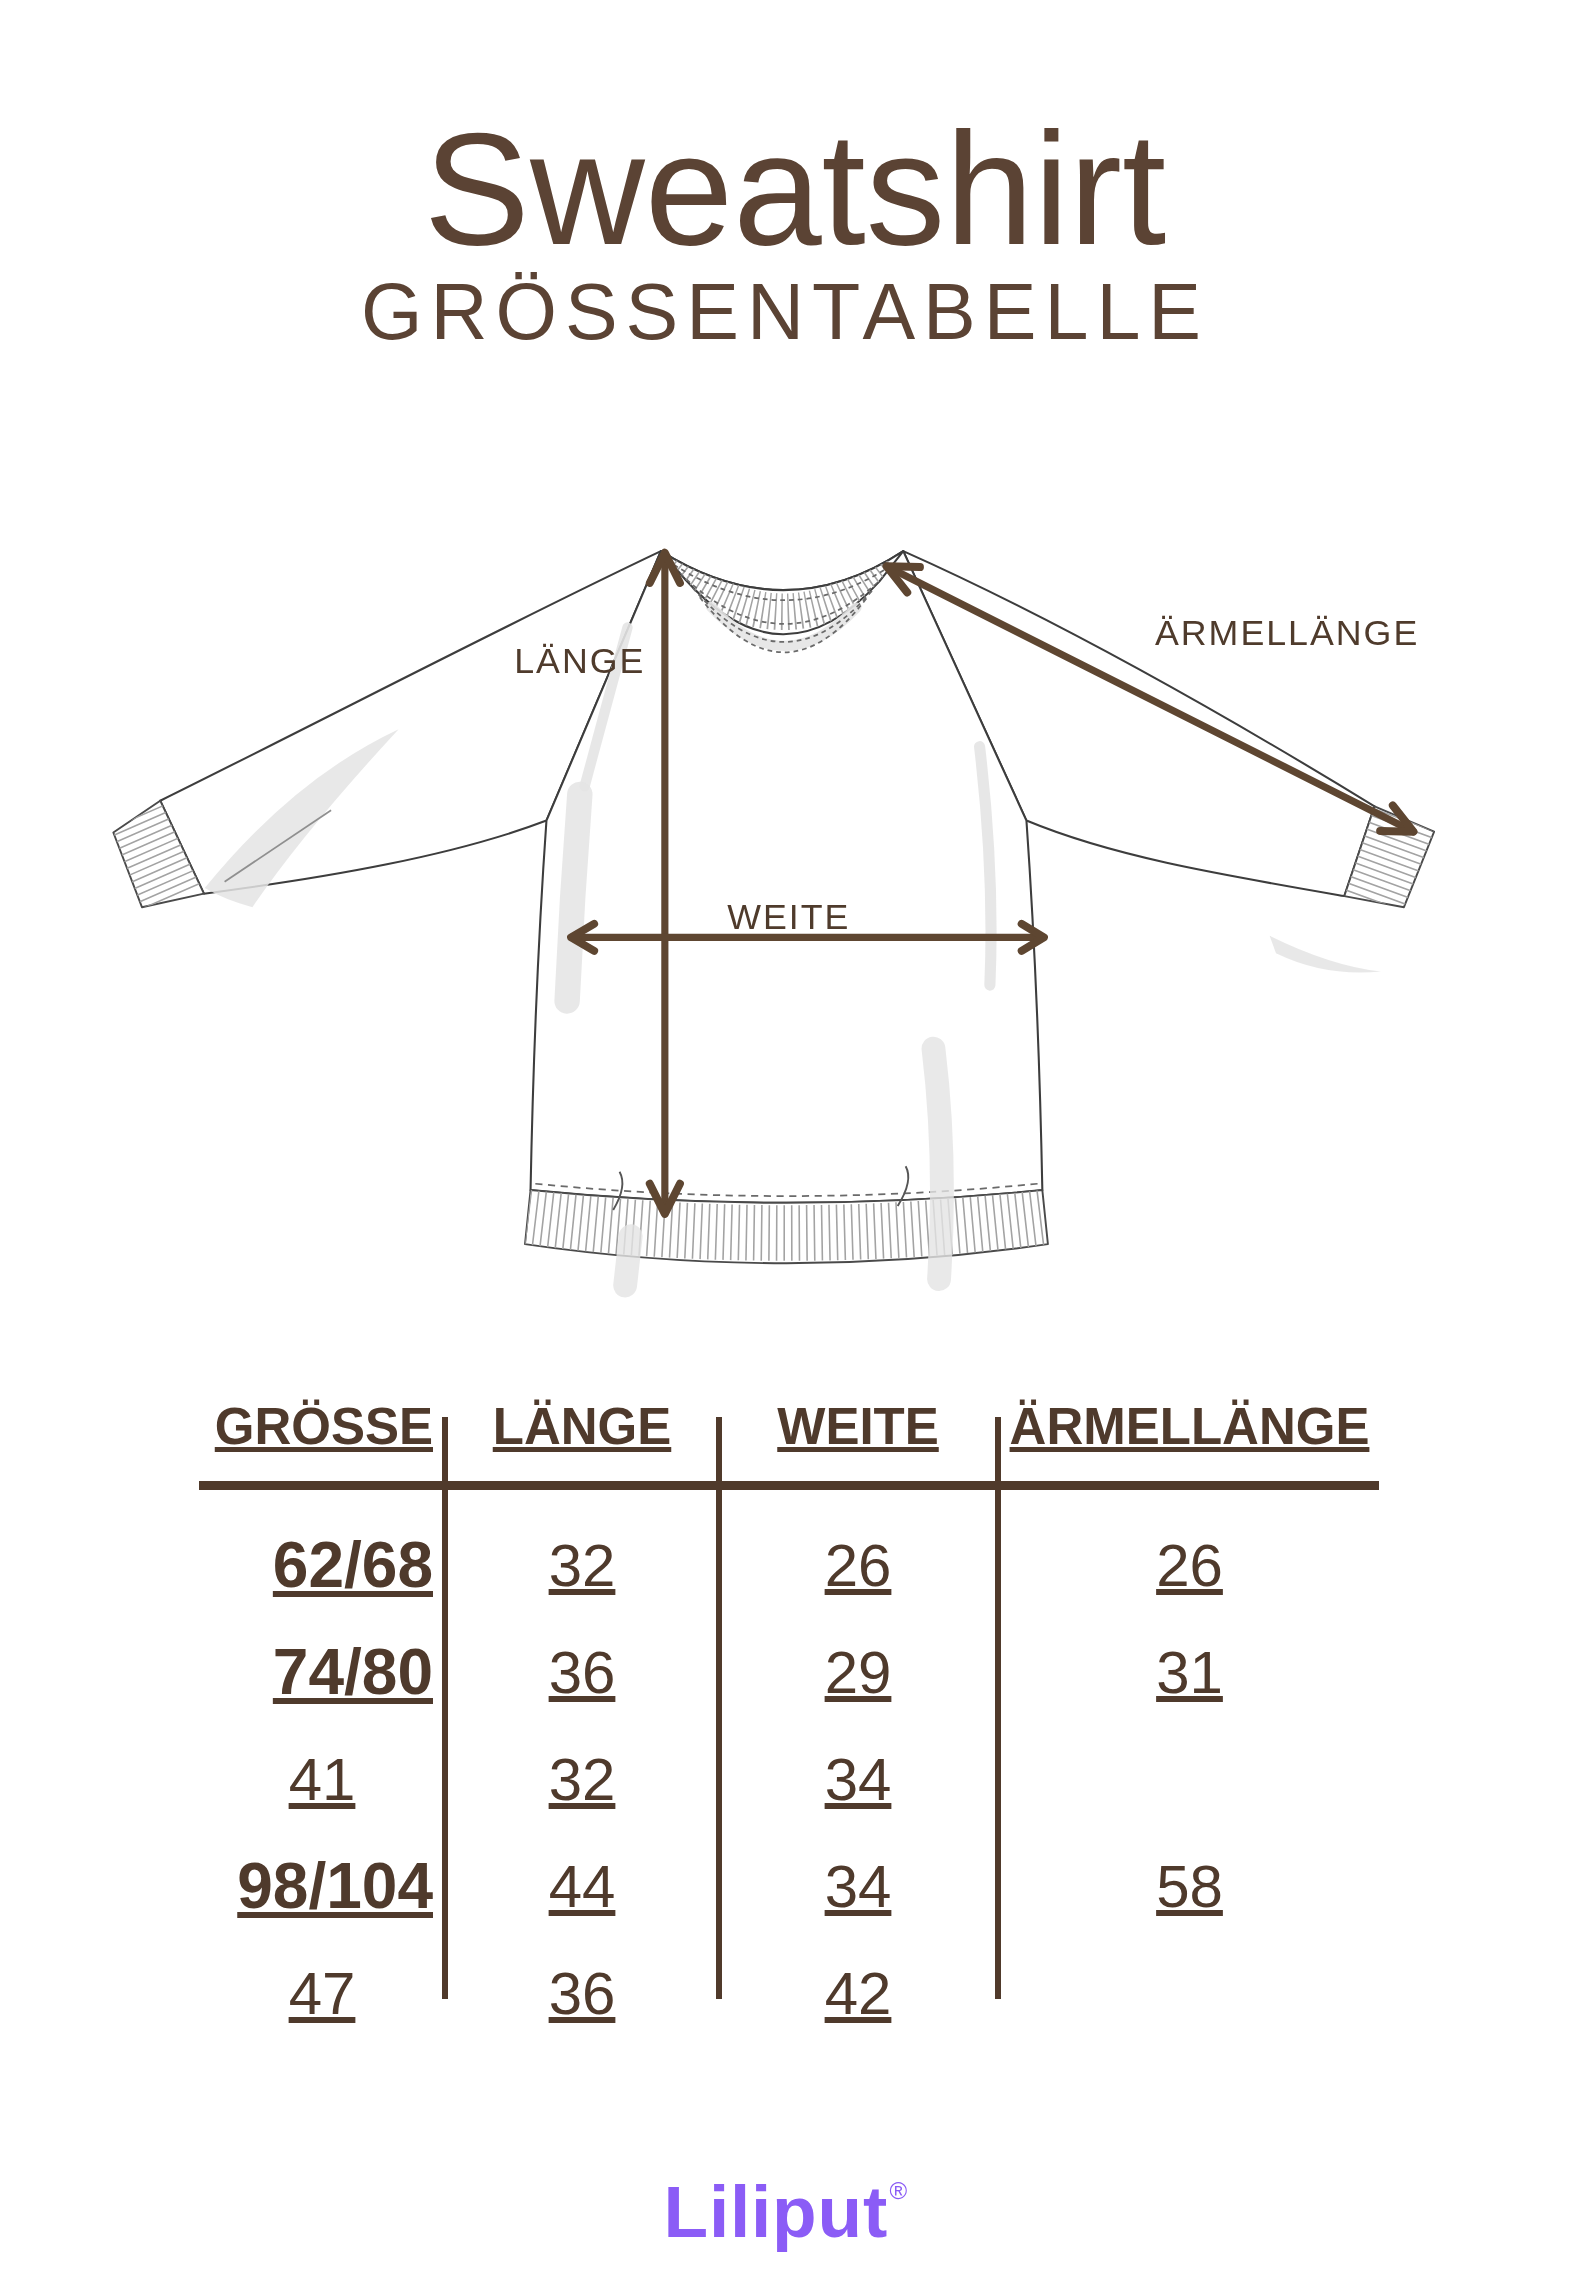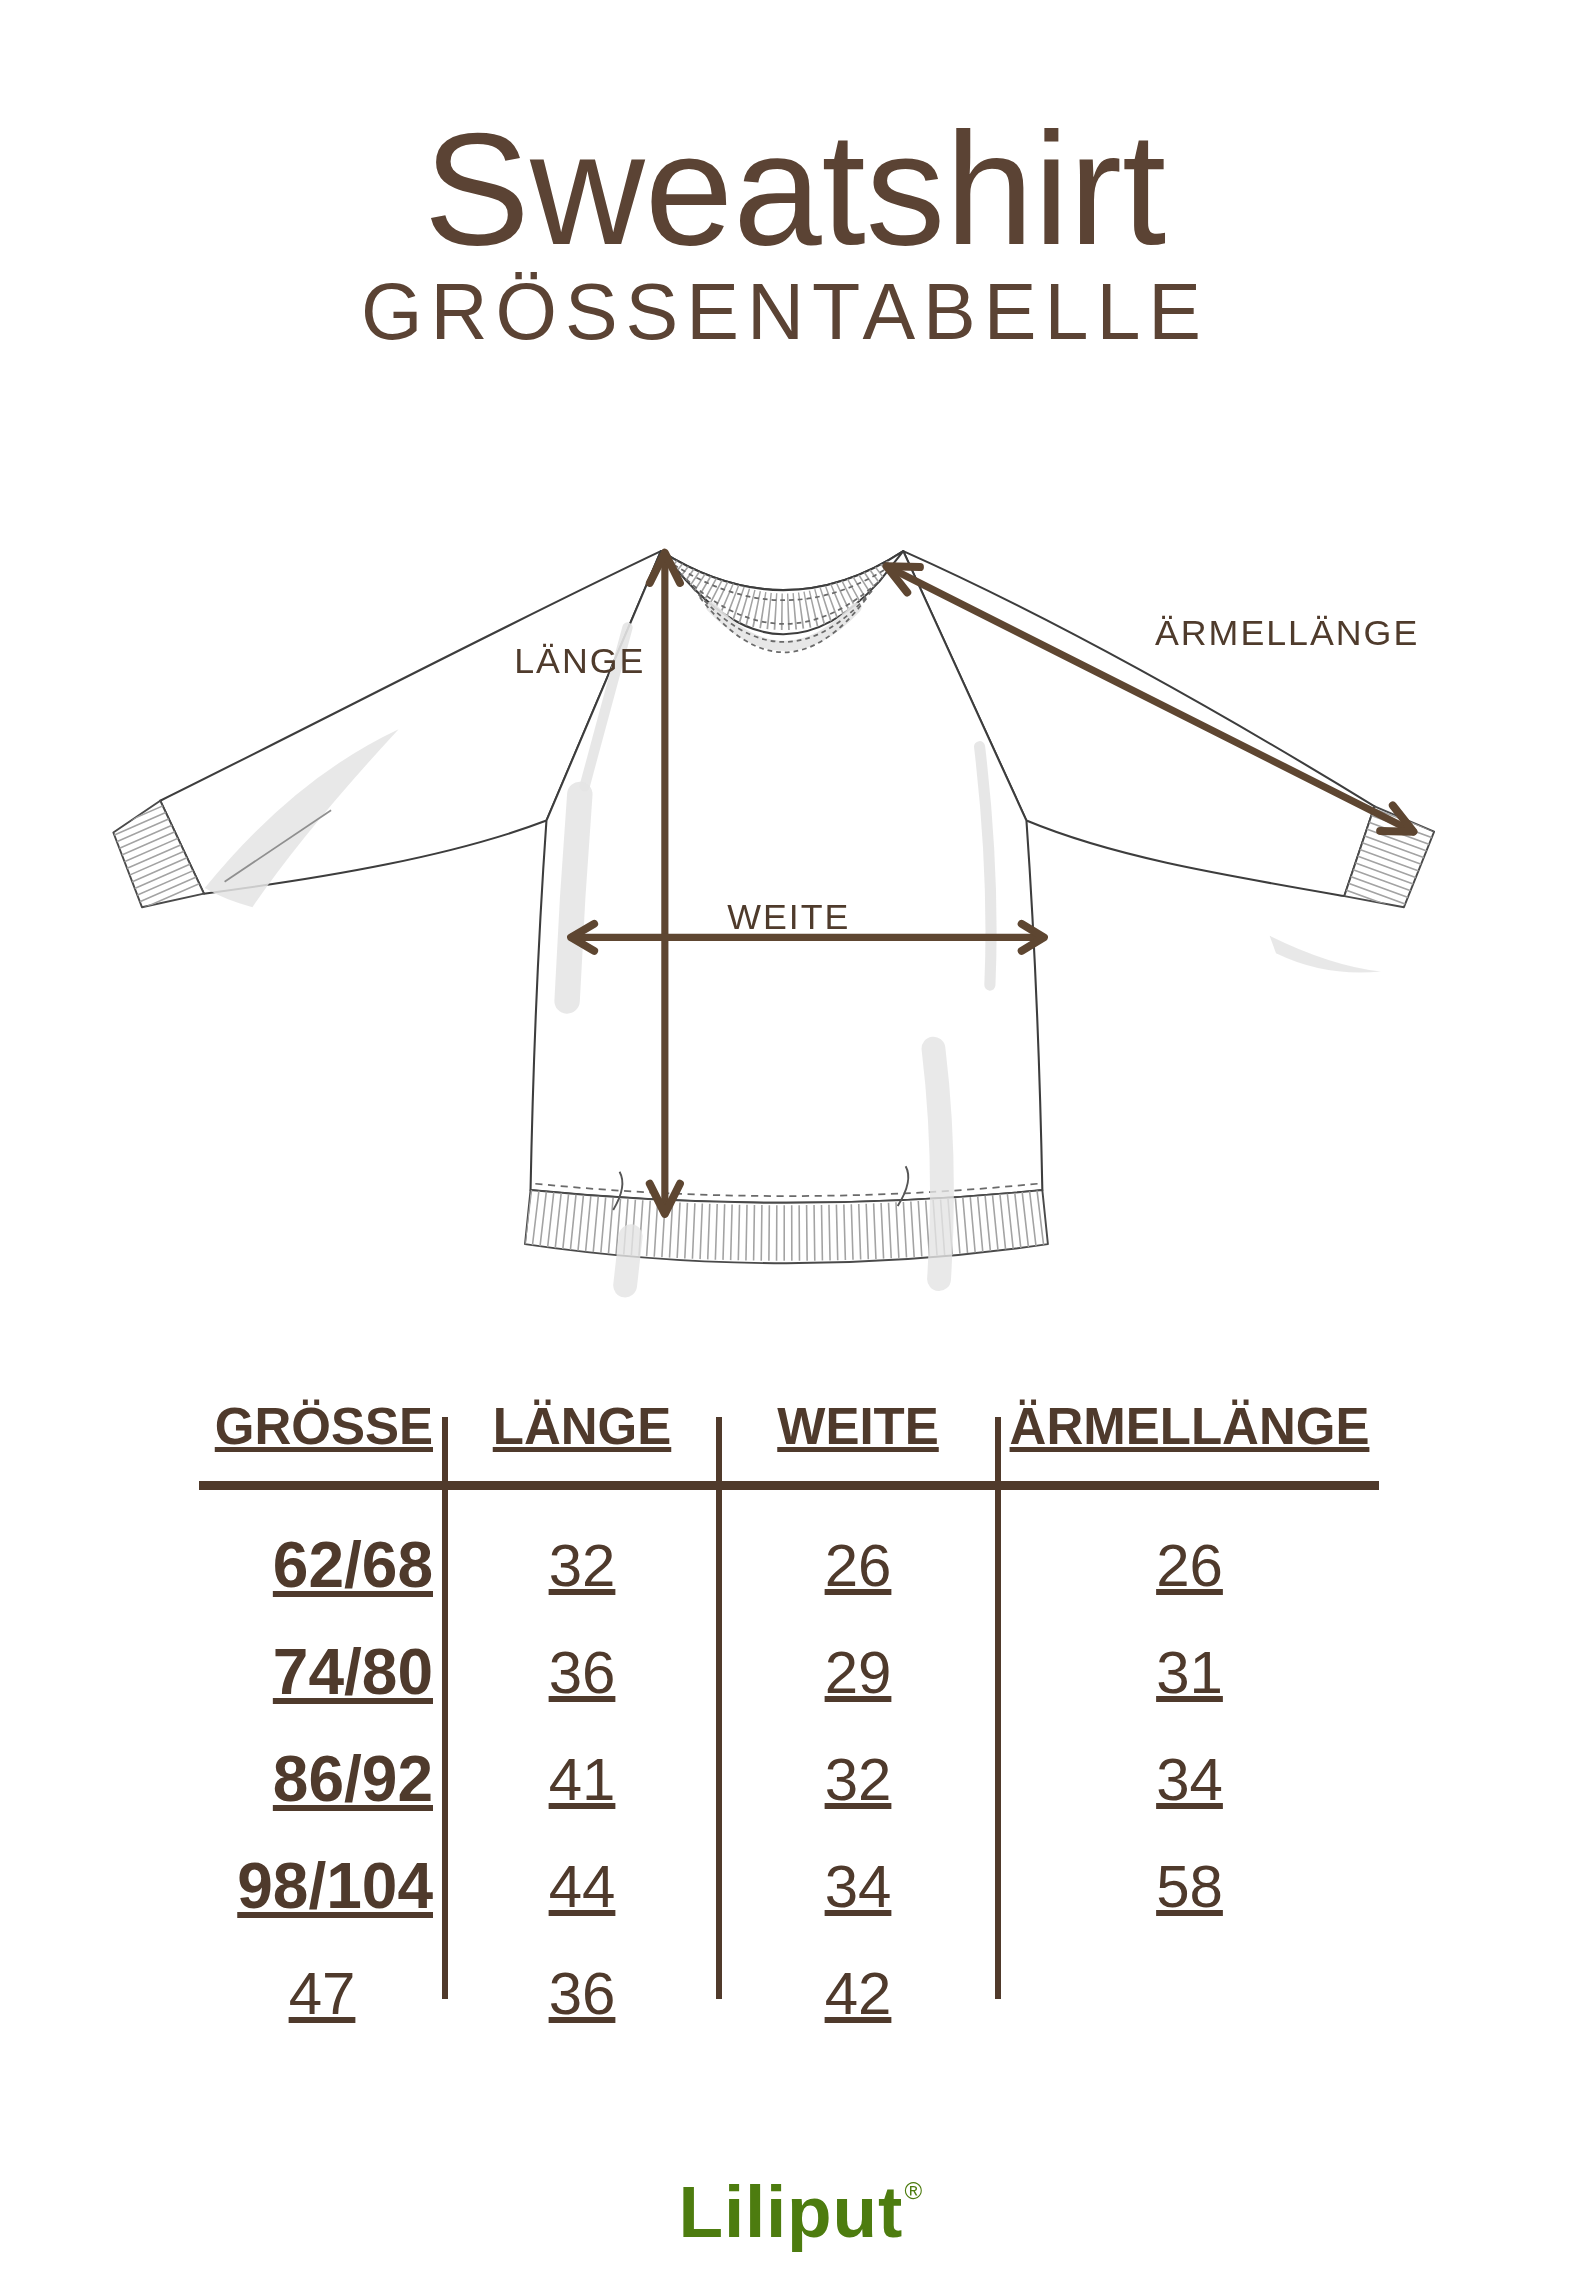--- a/index.html
+++ b/index.html
@@ -50,22 +50,22 @@
   .cell.num{font-size:60px;font-weight:400;}
   .vline{position:absolute;width:5.6px;background:#503a2b;top:130px;height:582px;}
   .vline.v1{left:243px;}
   .vline.v2{left:517px;}
   .vline.v3{left:796px;}
   .sizetable{top:1393px;text-decoration:underline;}
   .vline{top:-95px;height:582px;} 
 
   
   .brand{
-    position:absolute;top:2175px;left:15px;width:1570px;text-align:center;
-    font-size:73px;font-weight:700;color:#4d7c0f;letter-spacing:0.8px;line-height:1;
+    position:absolute;top:2175px;left:0;width:1570px;text-align:center;
+    font-size:73px;font-weight:700;color:#8b5cf6;letter-spacing:0.8px;line-height:1;
   }
   .brand .reg{font-size:24px;font-weight:400;position:relative;top:-38px;left:1.6px;}
 </style>
 </head>
 <body>
 
 <div class="page">
 
   <div class="title">Sweatshirt</div>
   <div class="subtitle">GRÖSSENTABELLE</div>
@@ -168,21 +168,20 @@
         <div class="cell num">26</div>
         <div class="cell num">26</div>
       </div>
       <div class="trow">
         <div class="cell size">74/80</div>
         <div class="cell num">36</div>
         <div class="cell num">29</div>
         <div class="cell num">31</div>
       </div>
       <div class="trow">
-        <div class="cell size">86/92</div>
         <div class="cell num">41</div>
         <div class="cell num">32</div>
         <div class="cell num">34</div>
       </div>
       <div class="trow">
         <div class="cell size">98/104</div>
         <div class="cell num">44</div>
         <div class="cell num">34</div>
         <div class="cell num">58</div>
       </div>

